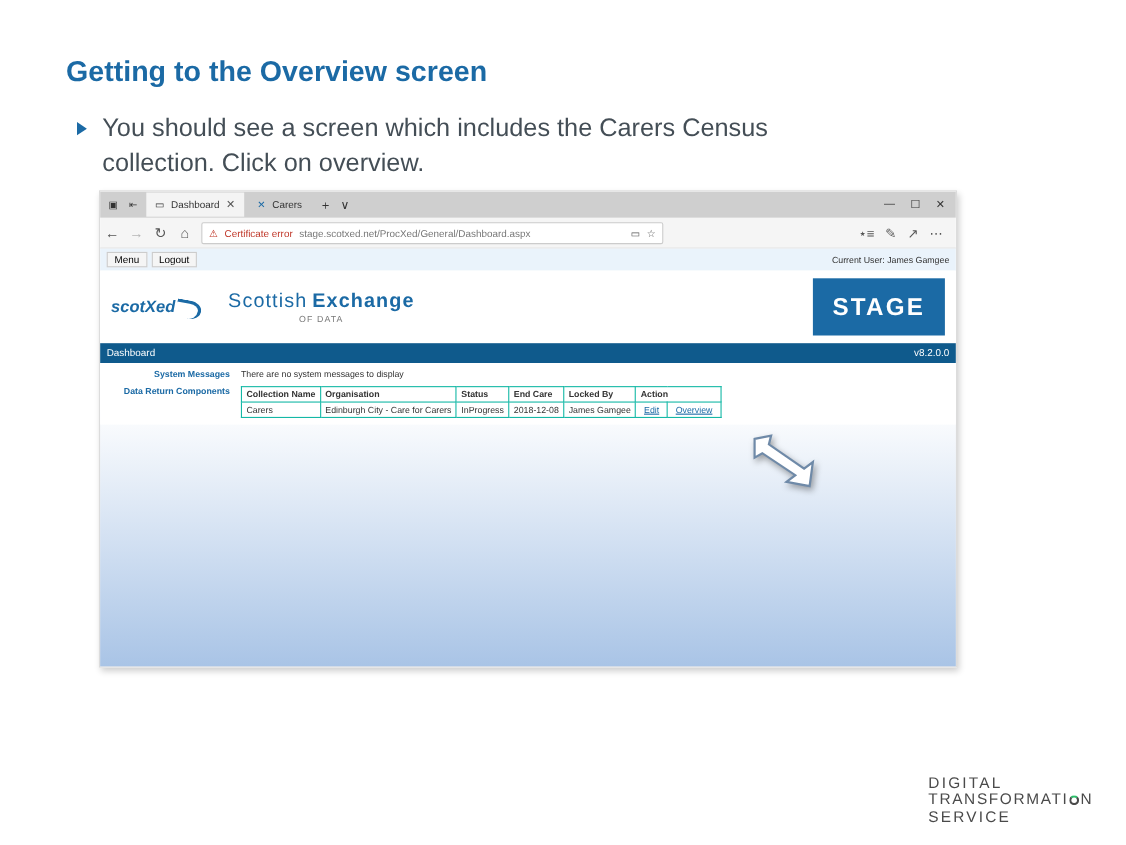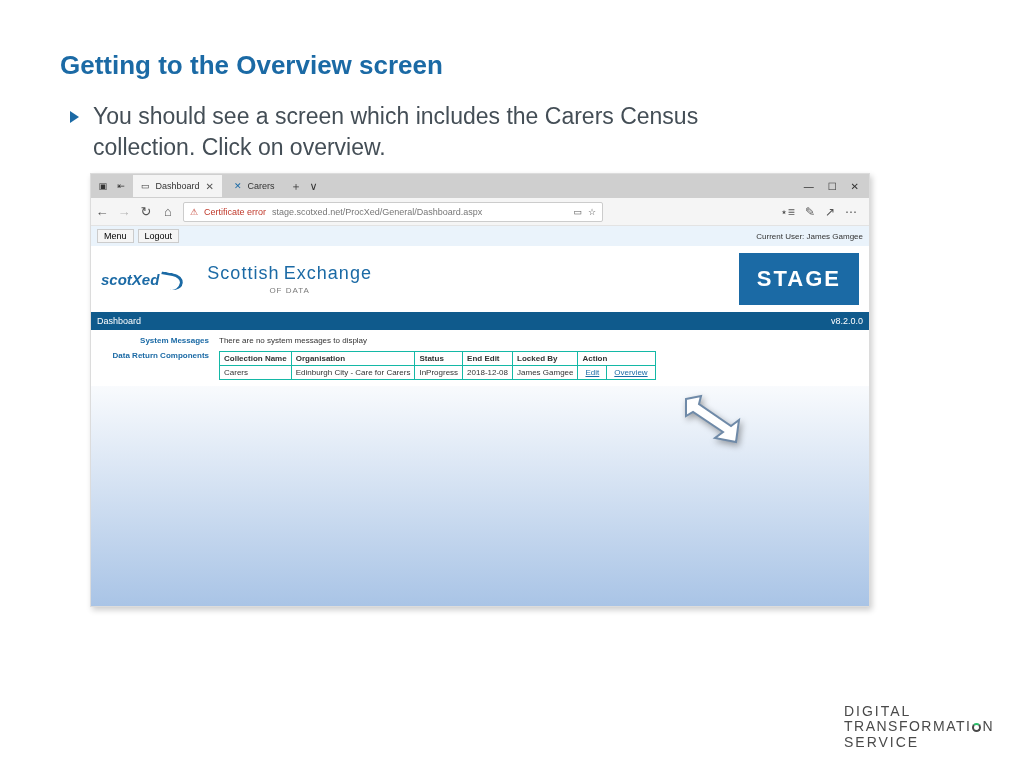--- a/index.html
+++ b/index.html
@@ -35,21 +35,21 @@
   .appmenubar { height: 20px; background: #eaf3fb; display: flex; align-items: center; font-size: 9px; padding: 0 6px; gap: 4px; }
   .appmenubar .mb-btn { background: #f5f5f5; border: 1px solid #ccc; padding: 1px 6px; cursor: pointer; }
   .cur-user { margin-left: auto; color: #333; font-size: 8px; }
 
   
   .banner { height: 66px; background: #fff; display: flex; align-items: center; padding: 0 10px; }
   .logo-scotxed { font-size: 15px; font-style: italic; font-weight: bold; color: #1b6aa5; position: relative; padding-right: 8px; }
   .logo-scotxed::after { content: ''; position:absolute; right:-16px; top:2px; width:20px; height:14px; border-right:3px solid #1b6aa5; border-top:3px solid #1b6aa5; border-radius: 0 50% 50% 0; transform: rotate(10deg);}
   .banner-title { margin-left: 40px; }
   .bt1 { color:#1b6aa5; font-size:18px; font-weight:300; letter-spacing:1px;}
-  .bt2 { color:#1b6aa5; font-size:18px; font-weight:normal; letter-spacing:1px;}
+  .bt2 { color:#1b6aa5; font-size:18px; font-weight:bold; letter-spacing:1px;}
   .bt-sub { font-size:8px; color:#7a7a7a; letter-spacing:1px; margin-top:2px; text-align:center;}
   .stage-badge { margin-left:auto; color:#fff; font-weight:bold; font-size:22px; letter-spacing:2px; background:#1b6aa5; padding:14px 18px; height:52px; display:flex; align-items:center;}
 
   
   .bluestrip { height:18px; background:#0f5a8c; color:#fff; font-size:9px; display:flex; align-items:center; padding:0 6px;}
   .bluestrip .right { margin-left:auto; }
 
   
   .content-area { background:#fff; padding: 6px 0 6px 10px; font-size:8px; color:#333; }
   .row1 { display:flex; gap:10px; margin-bottom:6px; align-items:center;}
@@ -152,21 +152,21 @@
         <span class="nosys">There are no system messages to display</span>
       </div>
       <div class="row2">
         <span class="lbl-link">Data Return Components</span>
         <table class="drc">
           <tbody>
               <tr>
             <th>Collection Name</th>
             <th>Organisation</th>
             <th>Status</th>
-            <th>End Edit</th>
+            <th>End Care</th>
             <th>Locked By</th>
             <th colspan="2">Action</th>
           </tr>
           <tr>
             <td>Carers</td>
             <td>Edinburgh City - Care for Carers</td>
             <td>InProgress</td>
             <td>2018-12-08</td>
             <td>James Gamgee</td>
             <td><span class="action-link">Edit</span></td>

